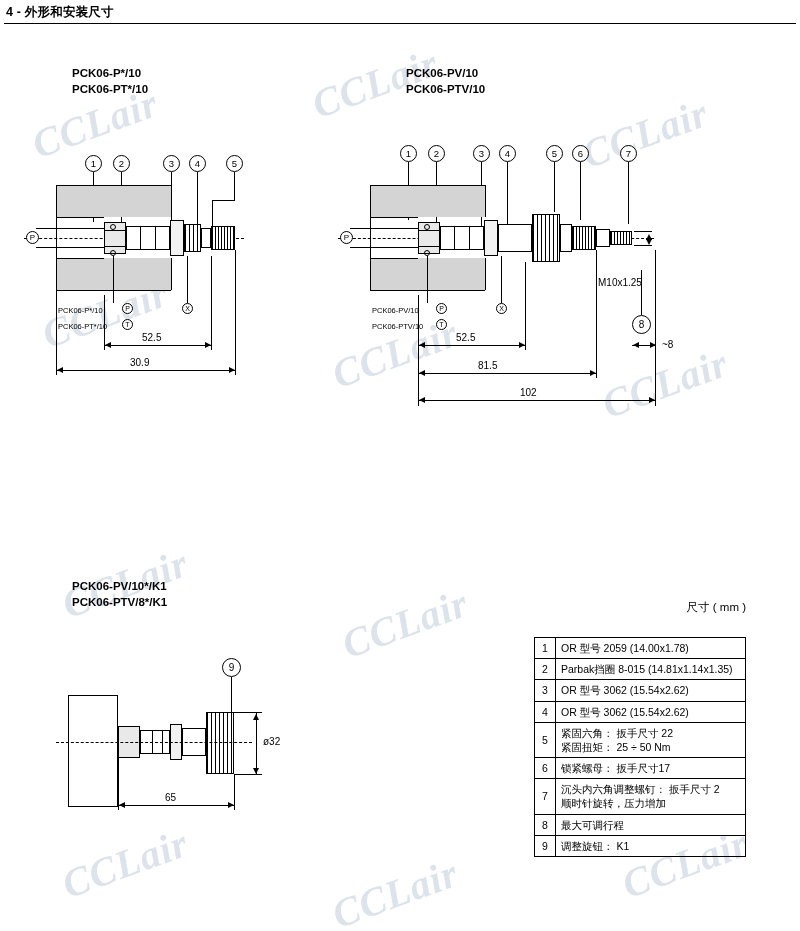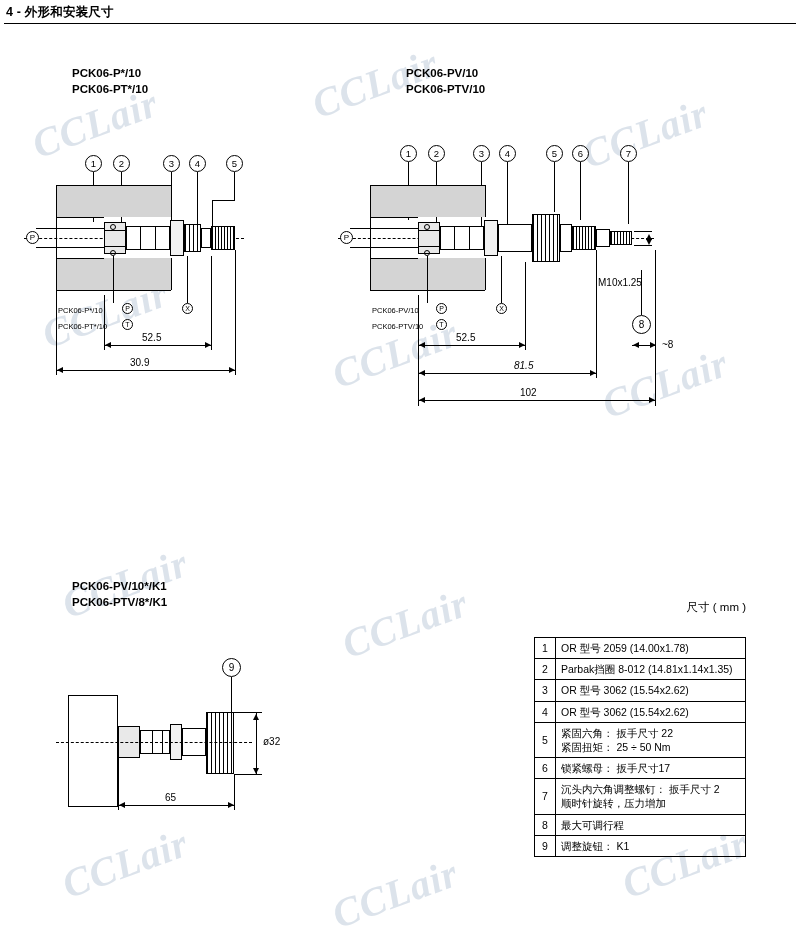--- a/index.html
+++ b/index.html
@@ -341,21 +341,21 @@
     <div class="dim-line" style="left:418px; top:345px; width:107px;"></div>
     <div class="arrow-l" style="left:419px; top:342px;"></div>
     <div class="arrow-r" style="left:519px; top:342px;"></div>
     <div class="dim-text" style="left:454px; top:332px;">52.5</div>
 
     <div class="vline" style="left:418px; top:350px; height:28px;"></div>
     <div class="vline" style="left:596px; top:250px; height:128px;"></div>
     <div class="dim-line" style="left:418px; top:373px; width:178px;"></div>
     <div class="arrow-l" style="left:419px; top:370px;"></div>
     <div class="arrow-r" style="left:590px; top:370px;"></div>
-    <div class="dim-text" style="left:512px; top:360px;font-style:italic;">81.5</div>
+    <div class="dim-text" style="left:476px; top:360px;">81.5</div>
 
     <div class="vline" style="left:418px; top:378px; height:28px;"></div>
     <div class="vline" style="left:655px; top:250px; height:156px;"></div>
     <div class="dim-line" style="left:418px; top:400px; width:237px;"></div>
     <div class="arrow-l" style="left:419px; top:397px;"></div>
     <div class="arrow-r" style="left:649px; top:397px;"></div>
     <div class="dim-text" style="left:518px; top:387px;">102</div>
 
     <div class="dim-line" style="left:632px; top:345px; width:24px;"></div>
     <div class="arrow-l" style="left:633px; top:342px;"></div>
@@ -400,21 +400,21 @@
   <div class="units">尺寸 ( mm )</div>
 
   <table class="spec-table">
     <tbody>
       <tr>
         <td class="num">1</td>
         <td>OR 型号 2059 (14.00x1.78)</td>
       </tr>
       <tr>
         <td class="num">2</td>
-        <td>Parbak挡圈 8-012 (14.81x1.14x1.35)</td>
+        <td>Parbak挡圈 8-015 (14.81x1.14x1.35)</td>
       </tr>
       <tr>
         <td class="num">3</td>
         <td>OR 型号 3062 (15.54x2.62)</td>
       </tr>
       <tr>
         <td class="num">4</td>
         <td>OR 型号 3062 (15.54x2.62)</td>
       </tr>
       <tr>

